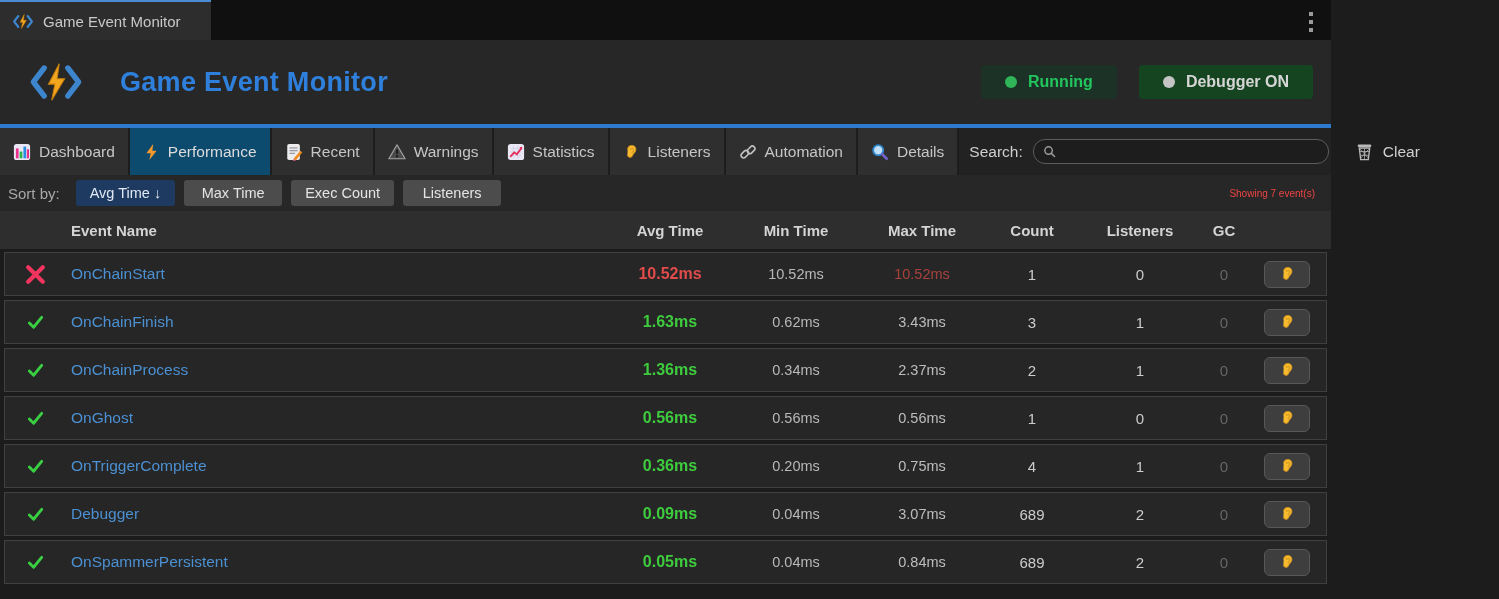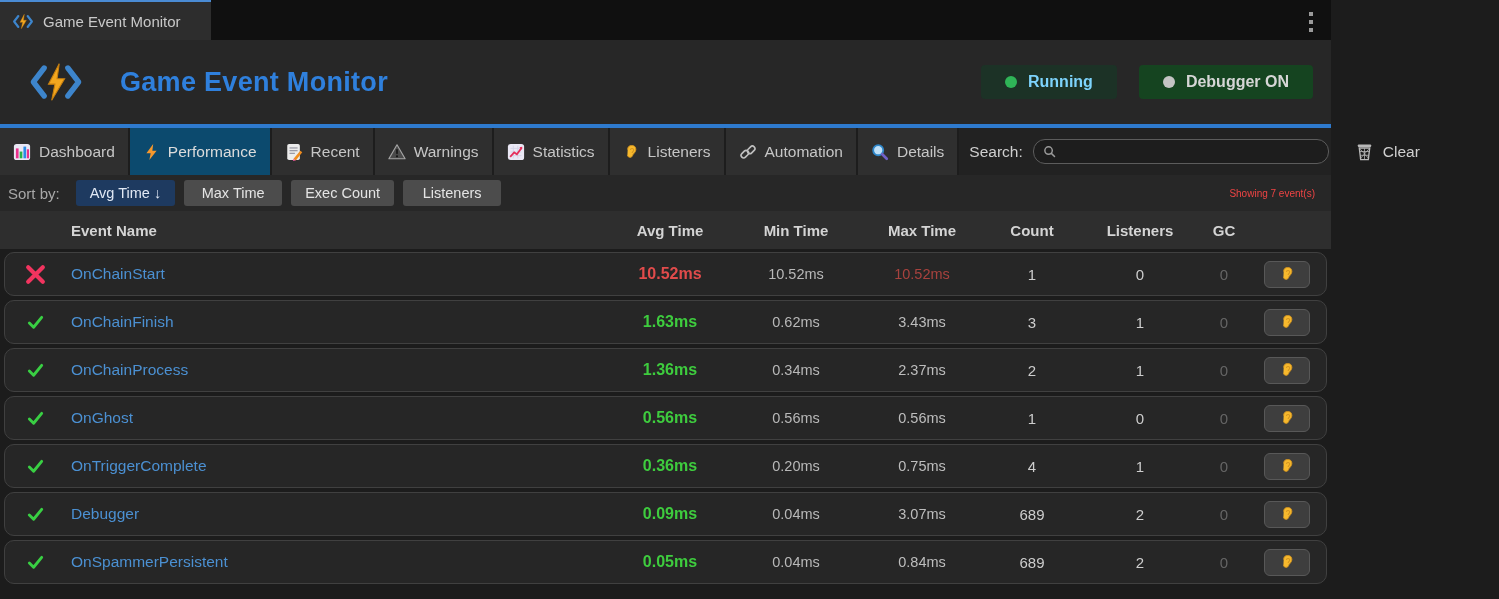--- a/index.html
+++ b/index.html
@@ -13,21 +13,21 @@
   .doc-tab-label { font-size:15px; color:#c9c9c9; }
   .kebab { position:absolute; right:16px; top:10px; display:flex; flex-direction:column; gap:4px; cursor:pointer; padding:2px; }
   .kebab i { width:4px; height:4px; background:#9a9a9a; display:block; }
 
   
   .header { height:84px; background:#272727; display:flex; align-items:center; padding:0 18px 0 28px; }
   .header h1 { font-size:27px; font-weight:bold; color:#2f80dd; margin-left:36px; letter-spacing:0.3px; }
   .badges { margin-left:auto; display:flex; gap:22px; }
   .badge { display:flex; align-items:center; gap:11px; border-radius:4px; padding:0 24px; height:34px; font-size:16px; font-weight:bold; }
   .badge .dot { width:12px; height:12px; border-radius:50%; }
-  .badge-running { background:#1c3226; color:#7dd3fc; }
+  .badge-running { background:#1c3226; color:#22c55e; }
   .badge-running .dot { background:#2fb457; }
   .badge-debugger { background:#154420; color:#d6d6d6; }
   .badge-debugger .dot { background:#c4c4c4; }
 
   .blue-divider { height:4px; background:#2e7ace; }
 
   
   .tabstrip { height:47px; background:#222222; display:flex; align-items:stretch; }
   #tabs { display:flex; align-items:stretch; }
   .tab { display:flex; align-items:center; gap:8px; padding:0 13px; background:#2f2f2f; border:none; border-right:2px solid #1d1d1d; color:#c6c6c6; font-size:15.5px; font-family:inherit; cursor:pointer; }
@@ -53,21 +53,21 @@
   .c-name { flex:1; text-align:left; padding-left:6px; }
   .c-avg { width:124px; text-align:center; flex:none; }
   .c-min { width:128px; text-align:center; flex:none; }
   .c-max { width:124px; text-align:center; flex:none; }
   .c-count { width:96px; text-align:center; flex:none; }
   .c-list { width:120px; text-align:center; flex:none; }
   .c-gc { width:48px; text-align:center; flex:none; }
   .c-action { width:78px; display:flex; justify-content:center; align-items:center; flex:none; }
 
   .rows-wrap { flex:1; background:#1c1c1c; padding:3px 4px 0 4px; }
-  .row-card { height:44px; margin-bottom:4px; background:#262626; border:1px solid #404040; border-radius:10px; display:flex; align-items:center; padding:0 0; }
+  .row-card { height:44px; margin-bottom:4px; background:#262626; border:1px solid #404040; border-radius:0; display:flex; align-items:center; padding:0 0; }
   .ev-name { color:#4b90d2; font-size:15.5px; cursor:pointer; }
   .cell-avg { font-weight:bold; font-size:16px; }
   .lvl-critical { color:#e14b4b; }
   .lvl-good { color:#3ecc3e; }
   .cell-min { color:#b8b8b8; font-size:14.5px; }
   .cell-max { color:#bdbdbd; font-size:14.5px; }
   .cell-max.max-critical { color:#a8423e; }
   .cell-count, .cell-list { color:#cdcdcd; font-size:15px; }
   .cell-gc { color:#656565; font-size:15px; }
   .ear-btn { width:46px; height:27px; background:#3e3e3e; border:1px solid #585858; border-radius:6px; display:flex; align-items:center; justify-content:center; cursor:pointer; }

